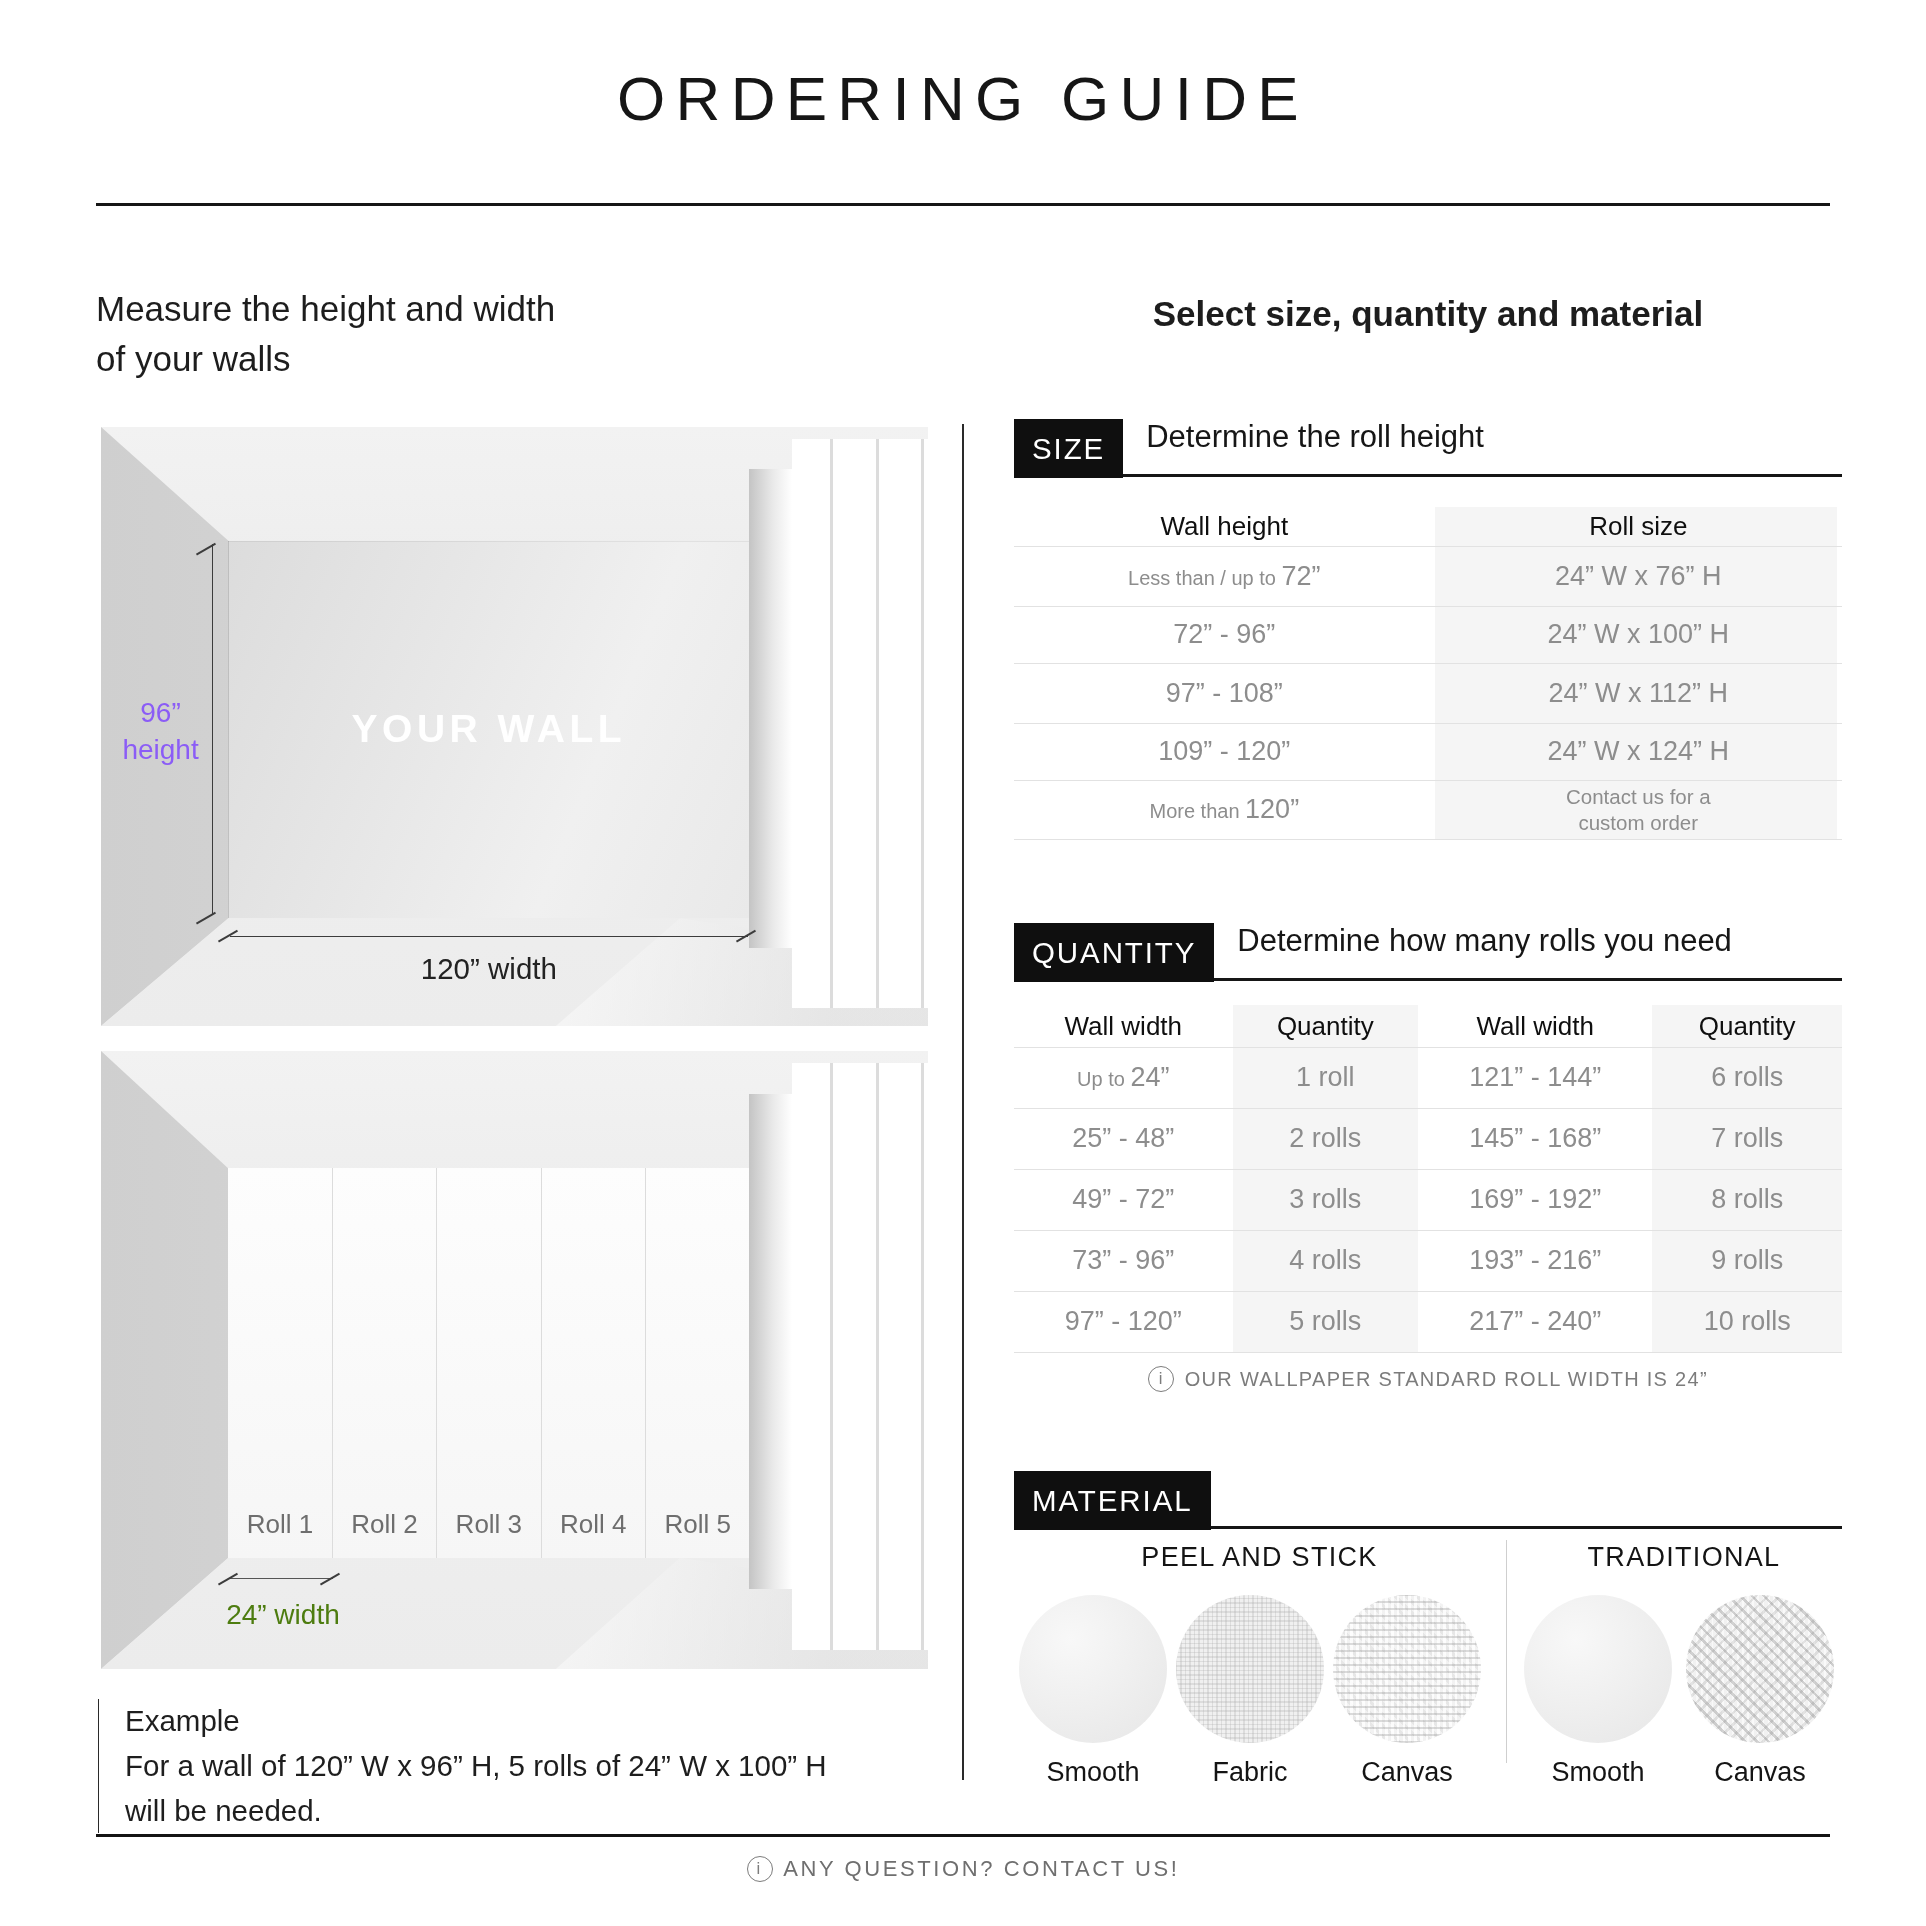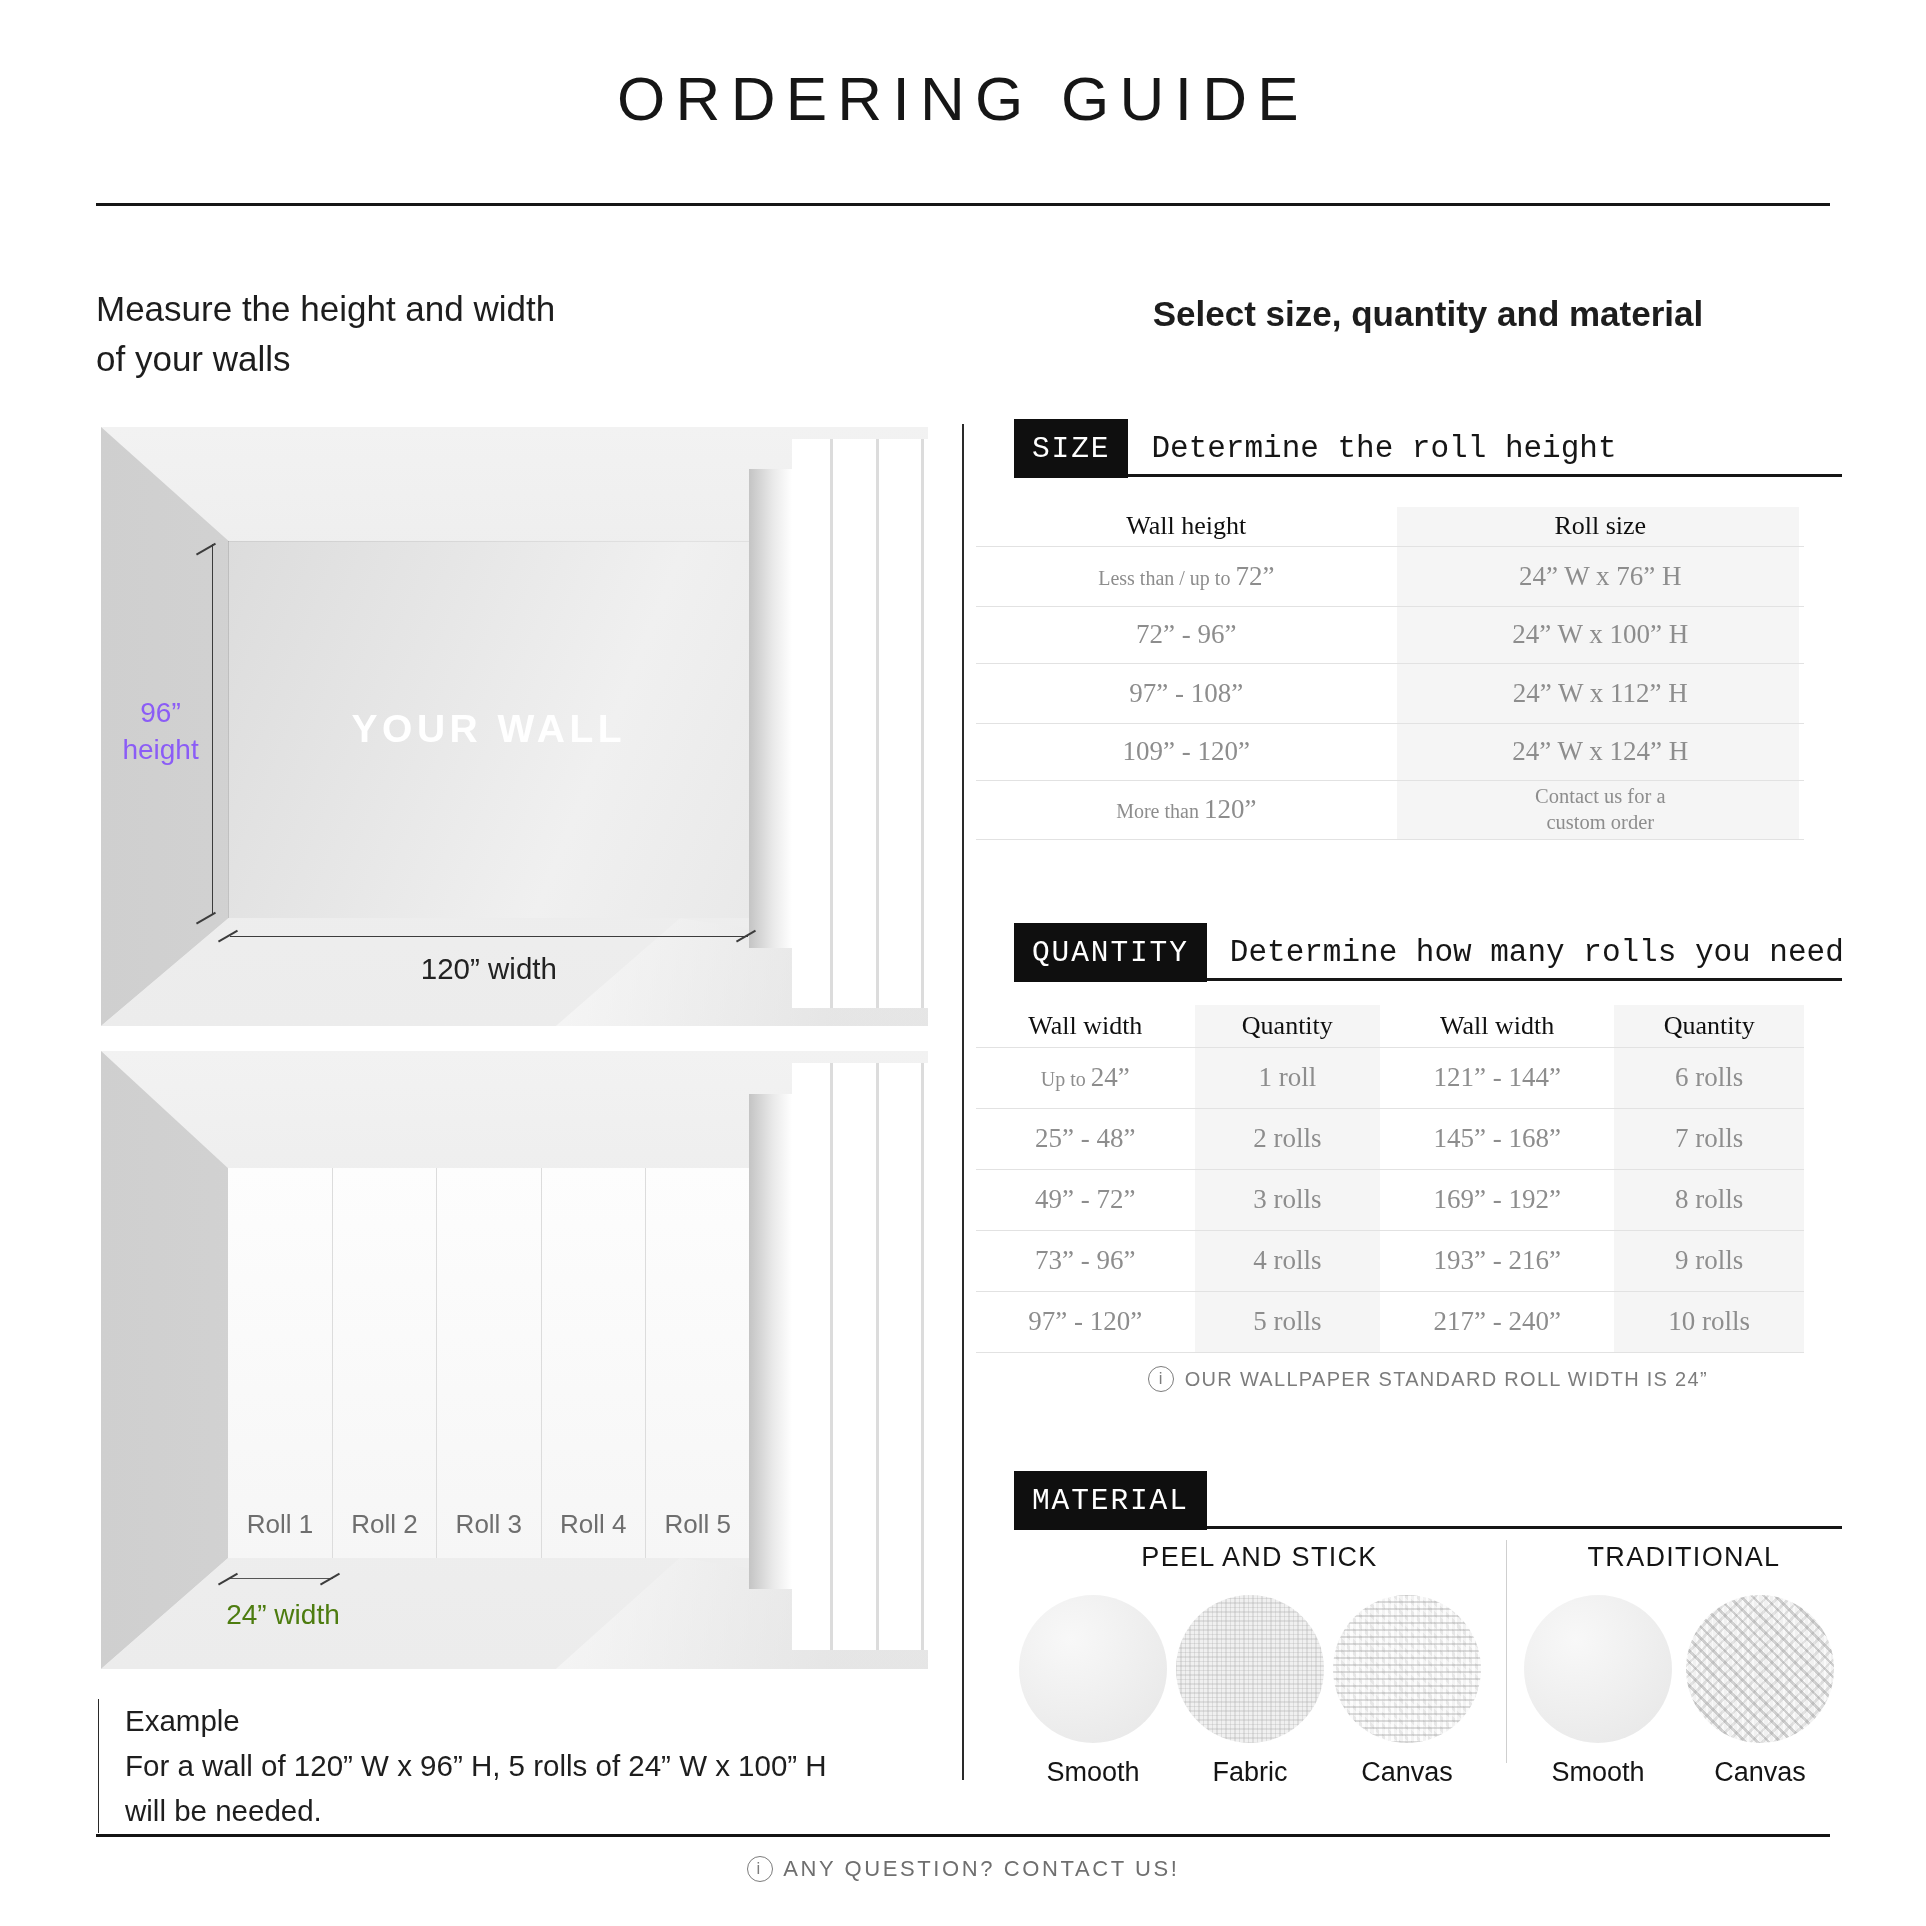--- a/index.html
+++ b/index.html
@@ -60,28 +60,28 @@
               font-weight:400;color:#8b5cf6;}
   .dim-h1label{left:15.4%;top:87.6%;width:63%;text-align:center;font-size:29.5px;font-weight:400;color:#222;}
   .dim-h2label{left:12.5%;top:88.6%;width:19%;text-align:center;font-size:28px;font-weight:400;color:#4d7c0f;}
 
   
   .example{position:absolute;left:98px;top:1699px;width:803px;border-left:1.9px solid #2a2a2a;
            padding-left:26px;font-size:29.5px;font-weight:300;line-height:1.52;color:#1e1e1e;}
 
   
   .sec{position:absolute;left:1014px;width:828px;}
-  .sec-head{position:relative;display:flex;align-items:center;height:59px;font-family:Liberation Mono, monospace;}
+  .sec-head{position:relative;display:flex;height:59px;}
   .sec-underline{position:absolute;left:0;bottom:1.3px;width:100%;height:2.6px;background:#161616;}
   .badge{position:relative;z-index:2;background:#0f0f0f;color:#fff;font-size:29.5px;font-weight:500;
          letter-spacing:1.9px;padding:0 18px;height:59px;display:flex;align-items:center;}
   .sec-title{margin-left:23px;font-size:31px;font-weight:300;color:#161616;white-space:nowrap;}
 
   
-  .table{position:absolute;left:976px;width:828px;font-family:Liberation Serif, serif;}
+  .table{position:absolute;left:1014px;width:828px;}
   .t-colbg{position:absolute;top:0;bottom:0;background:#f5f5f5;}
   .t-row{position:relative;display:flex;align-items:center;border-top:1.3px solid #e2e2e2;}
   .t-row.head{border-top:none;font-weight:500;color:#0f0f0f;font-size:26px;}
   .t-row:last-child{border-bottom:1.3px solid #e2e2e2;}
   .t-cell{text-align:center;font-size:27px;font-weight:300;color:#8d8d8d;line-height:1.25;}
   .t-row.head .t-cell{font-size:26px;font-weight:500;color:#0f0f0f;}
   .t-small{font-size:20px;}
   .t-tiny{font-size:20.5px;}
   .size-c1{width:50.8%;} .size-c2{width:49.2%;}
   .q-c1{width:26.4%;} .q-c2{width:22.4%;} .q-c3{width:28.3%;} .q-c4{width:22.9%;}

